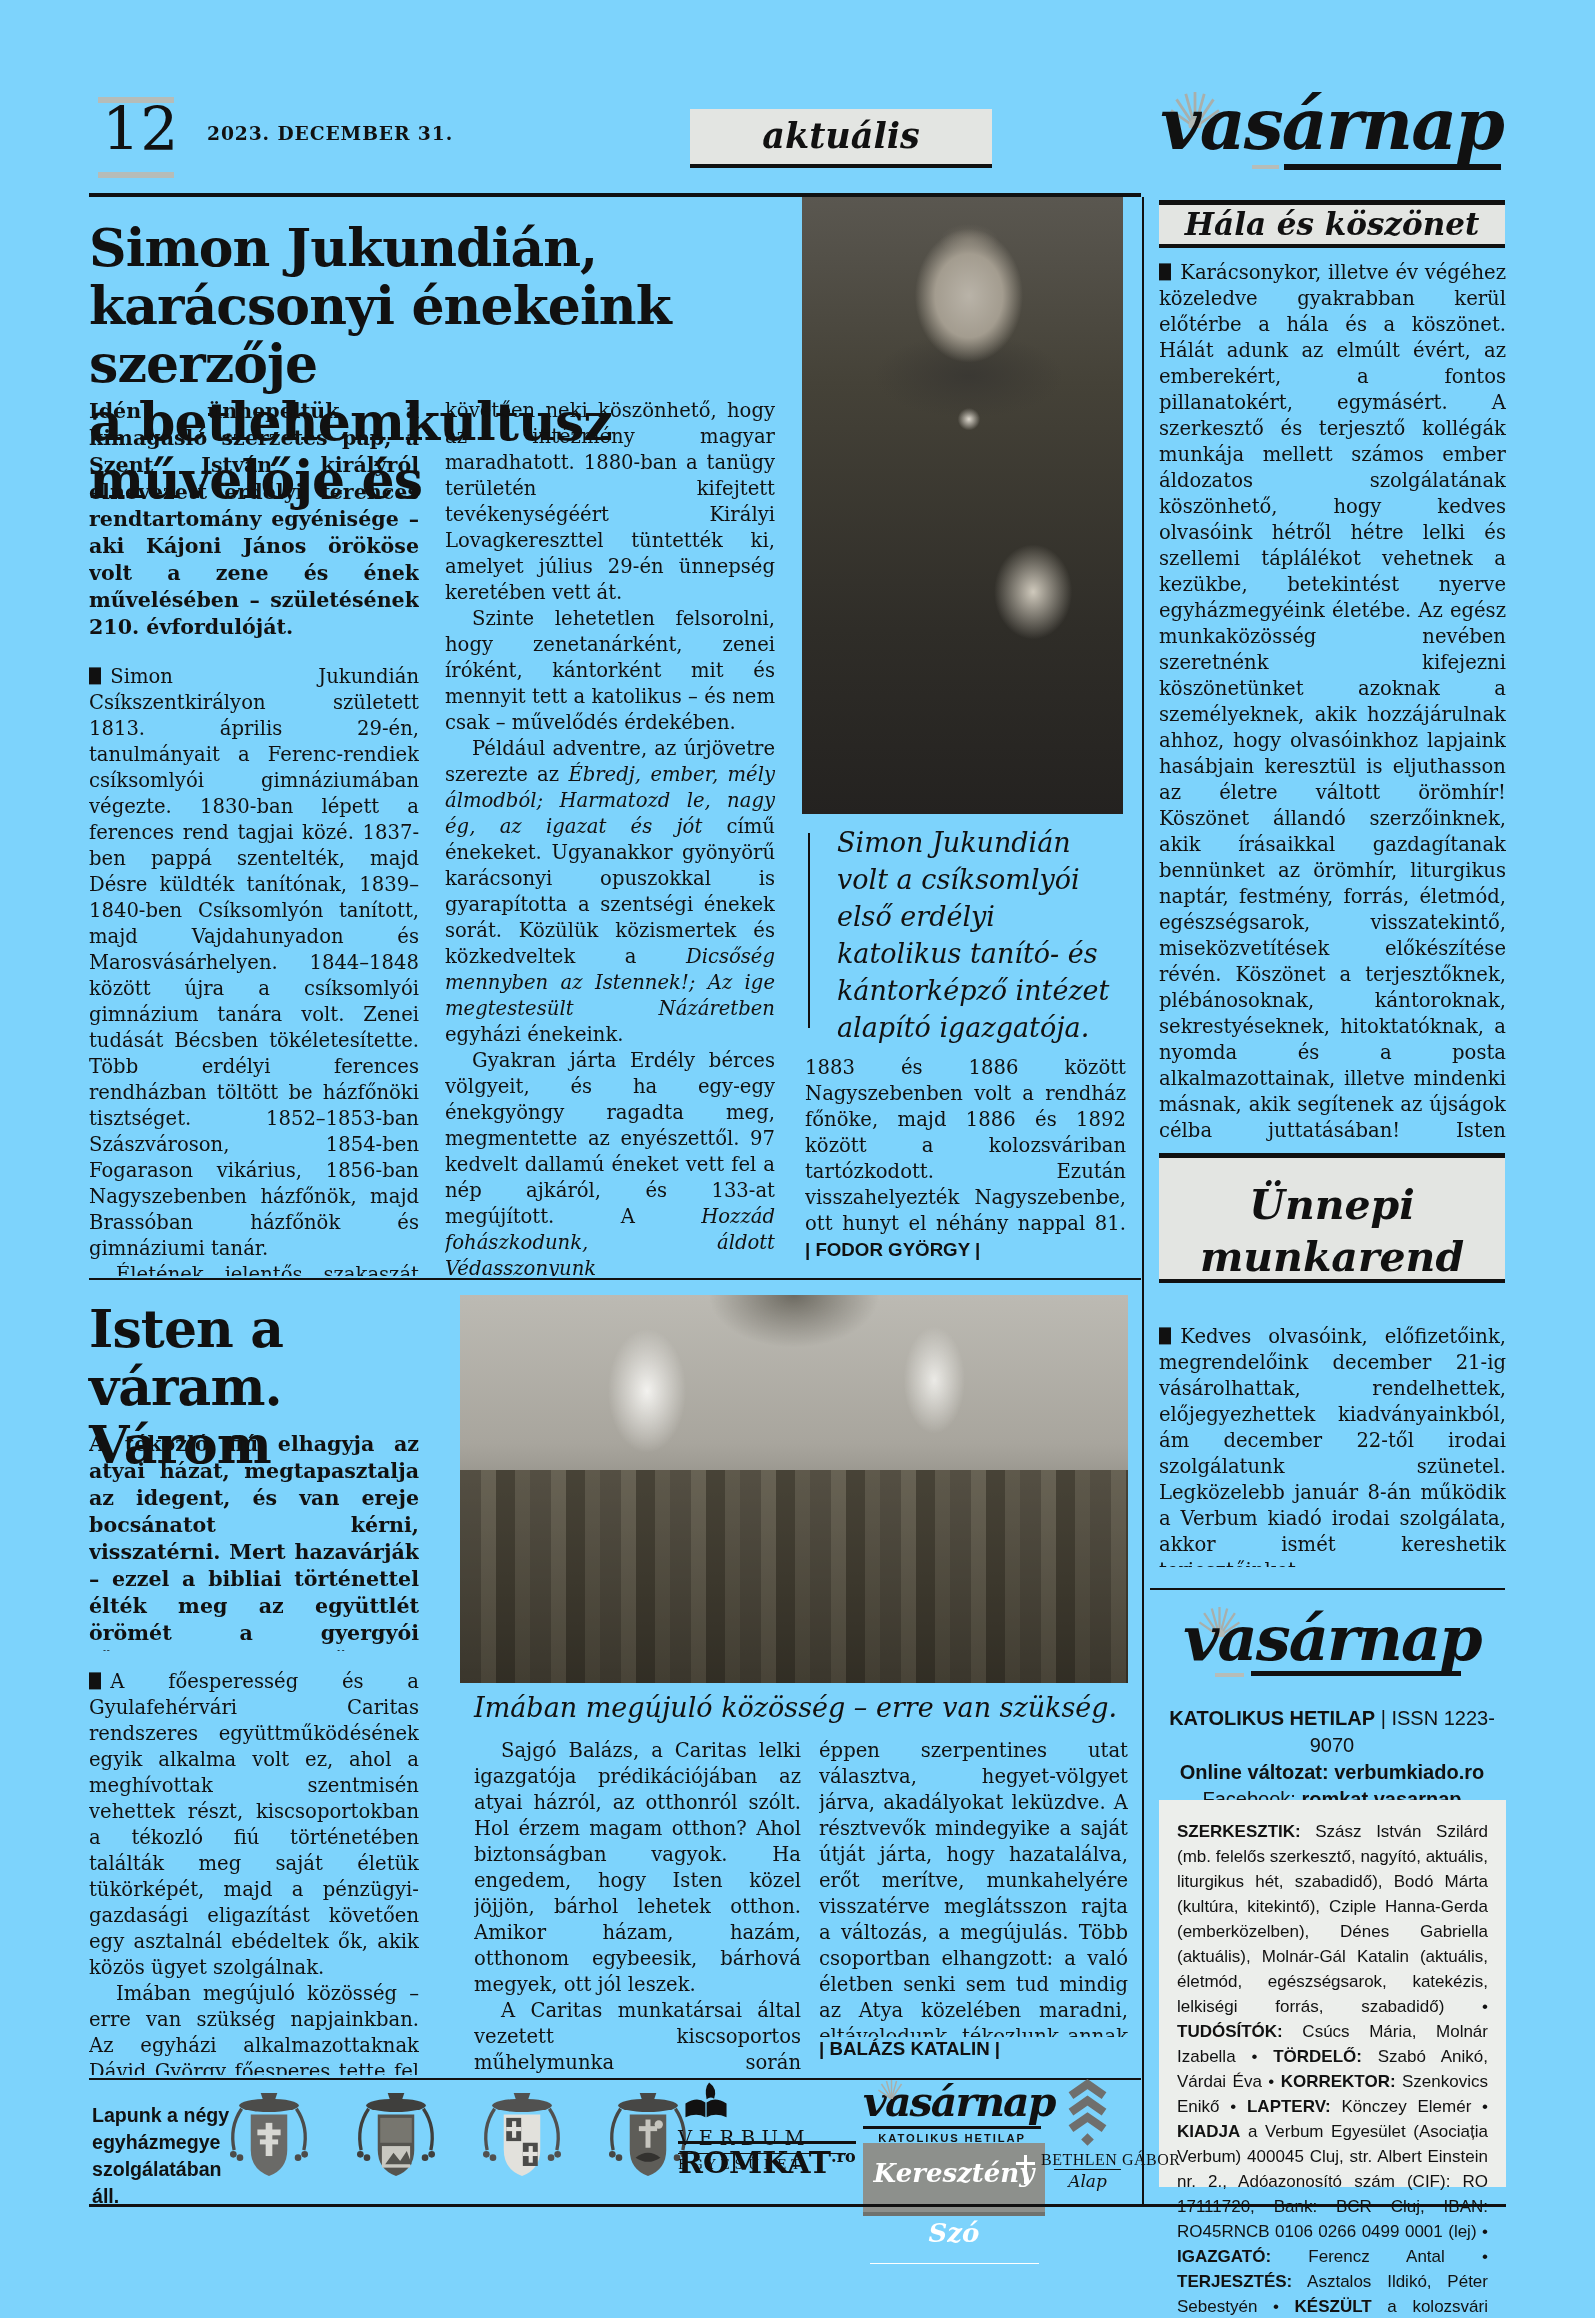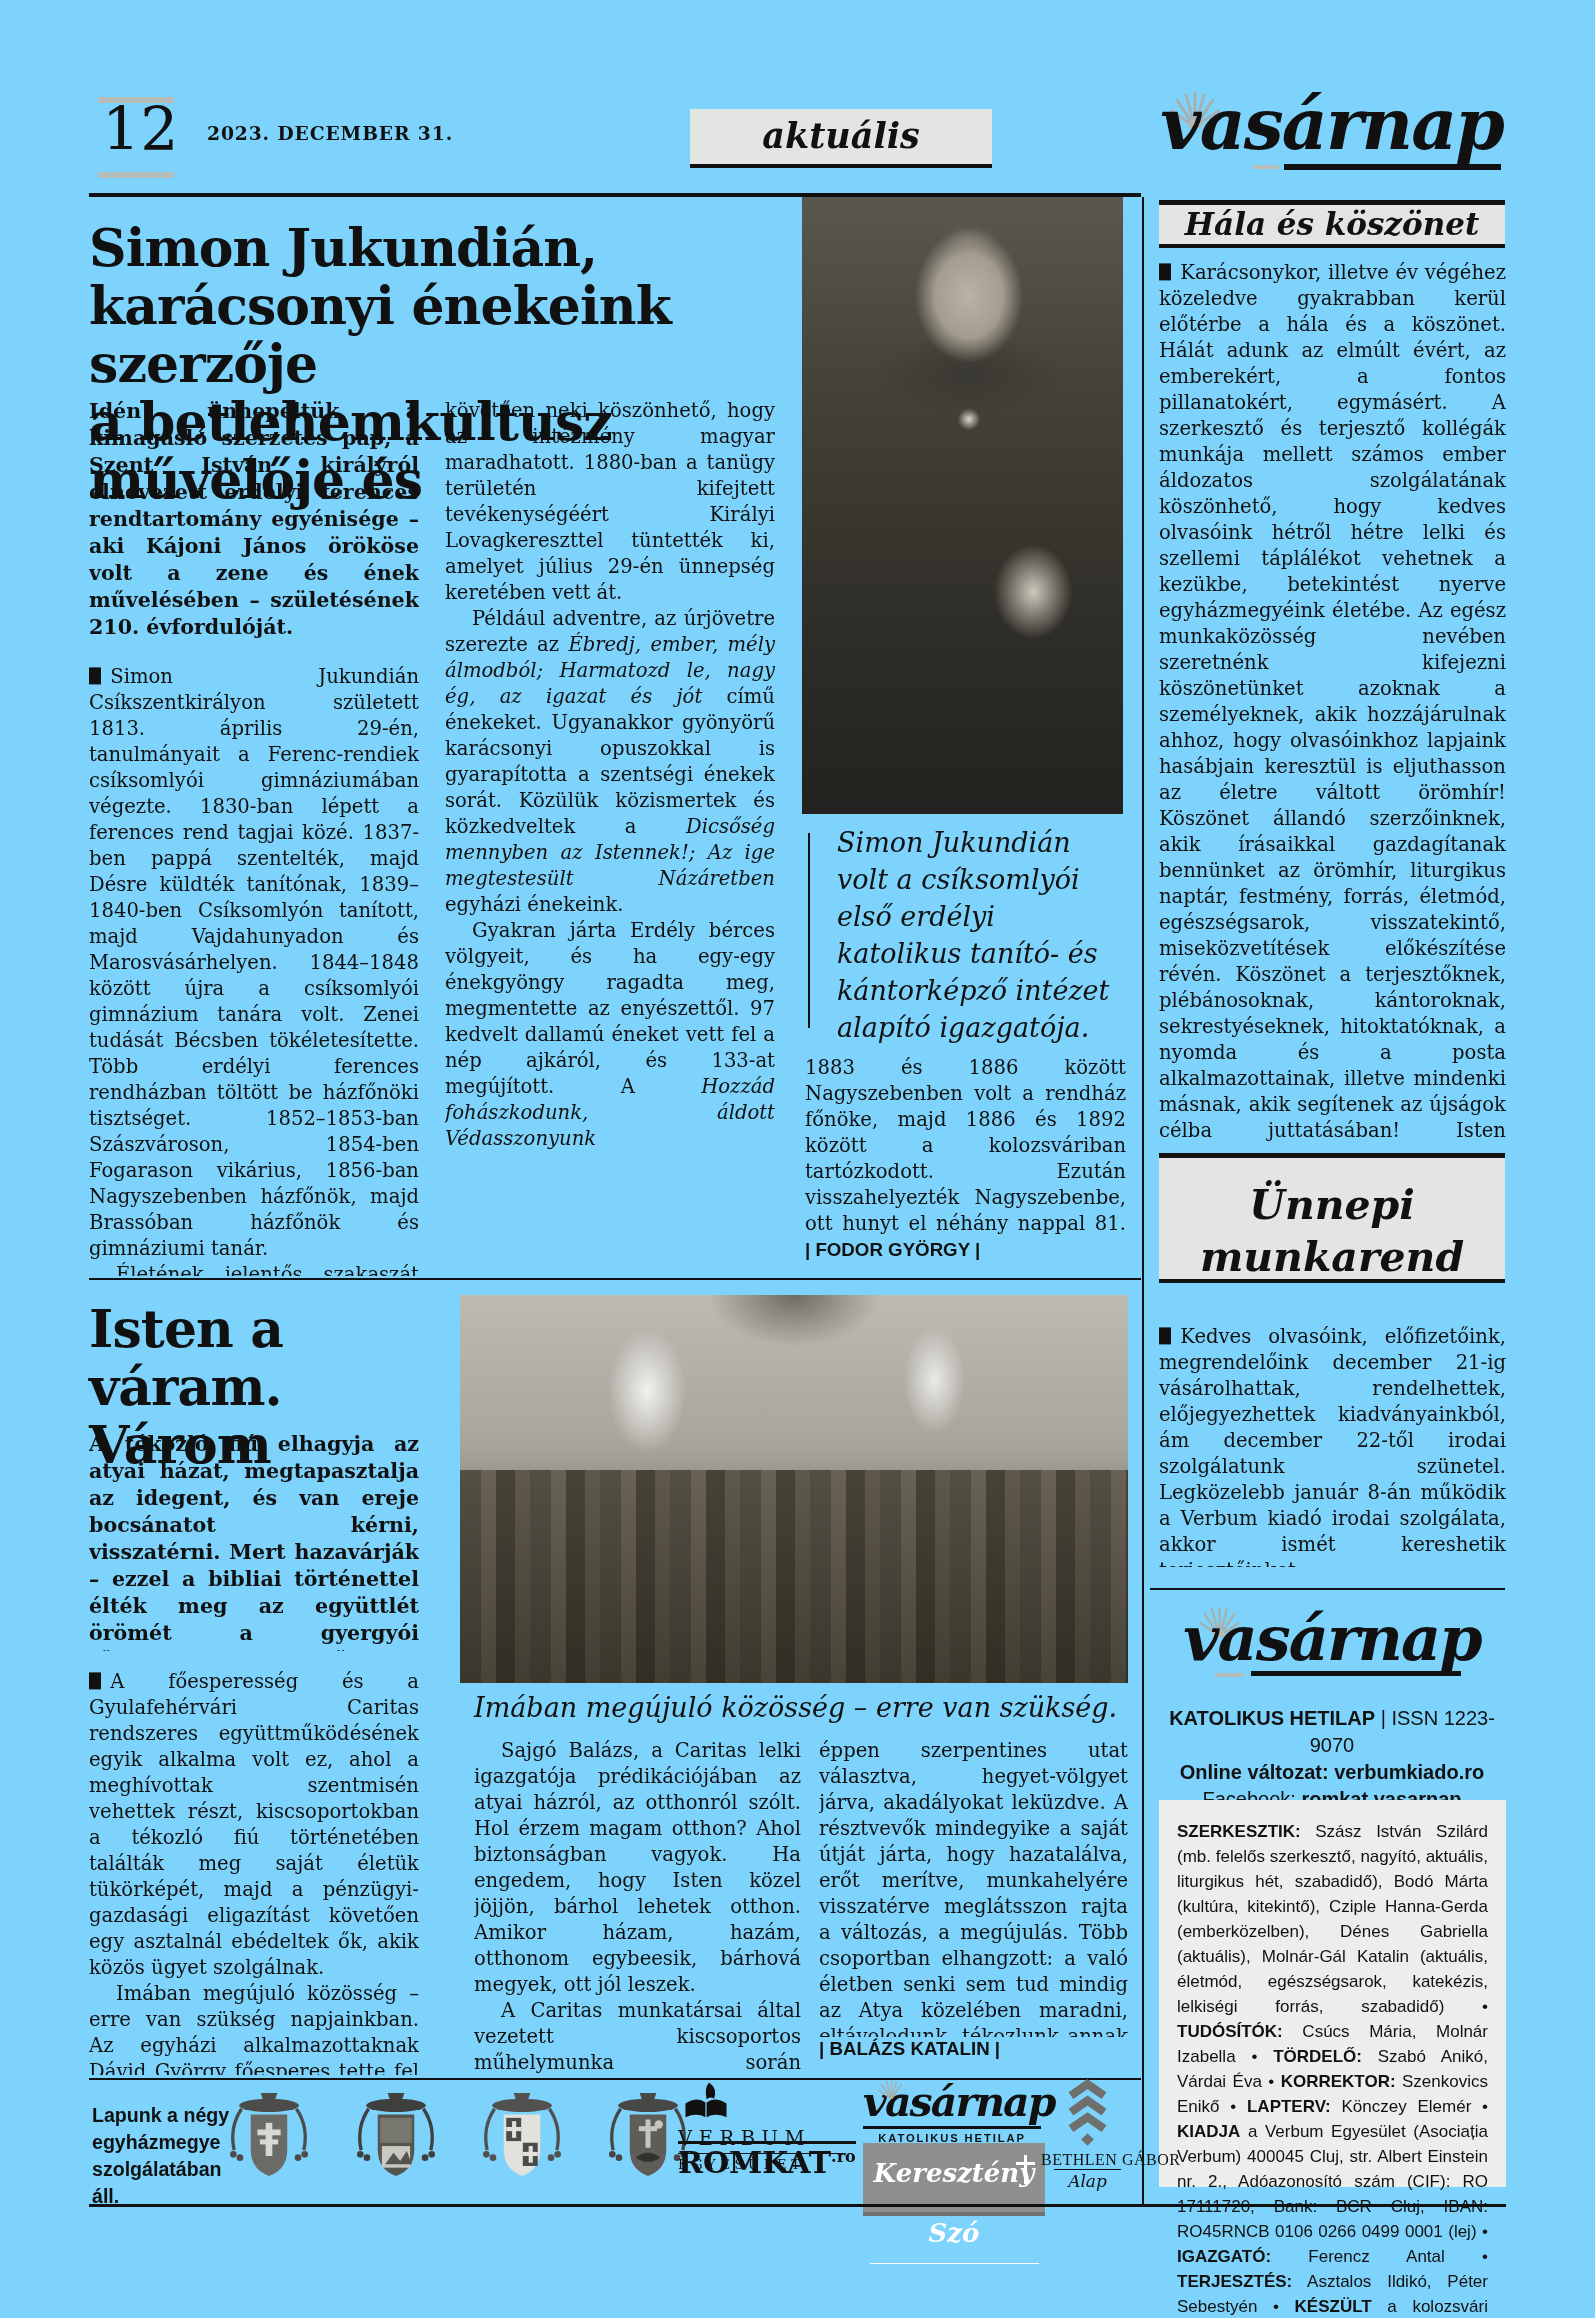--- a/index.html
+++ b/index.html
@@ -81,20 +81,21 @@
 
   <div class="abs body-text" style="left:89px;top:398px;width:330px;height:878px;">
     <p class="lead" style="margin-bottom:23.4px;">Idén ünnepeltük a kimagasló szerzetes pap, a Szent István királyról elnevezett erdélyi ferences rendtartomány egyénisége – aki Kájoni János örököse volt a zene és ének művelésében – születésének 210. évfordulóját.</p>
     <p class="noind"><span class="sq"></span><span>Simon Jukundián Csíkszentkirályon született 1813. április 29-én, tanulmányait a Ferenc-rendiek csíksomlyói gimnáziumában végezte. 1830-ban lépett a ferences rend tagjai közé. 1837-ben pappá szentelték, majd Désre küldték tanítónak, 1839–1840-ben Csíksomlyón tanított, majd Vajdahunyadon és Marosvásárhelyen. 1844–1848 között újra a csíksomlyói gimnázium tanára volt. Zenei tudását Bécsben tökéletesítette. Több erdélyi ferences rendházban töltött be házfőnöki tisztséget. 1852–1853-ban Szászvároson, 1854-ben Fogarason vikárius, 1856-ban Nagyszebenben házfőnök, majd Brassóban házfőnök és gimnáziumi tanár.</span></p>
     <p class="ind">Életének jelentős szakaszát Csíksomlyón töltötte. Kilenc évig volt a csíksomlyói ferences rendház főnöke. Az Erdélyi Ferences Rendtartomány életében is jelentős szerepet töltött be, 1892-ig viselt valamilyen tisztséget a rendtartomány tanácsában, háromszor választották tartományfőnökké 1875 és 1883 között.</p>
 
   </div>
 
   <div class="abs body-text" style="left:445px;top:398px;width:330px;height:878px;">
     <p class="noind">követően neki köszönhető, hogy az intézmény magyar maradhatott. 1880-ban a tanügy területén kifejtett tevékenységéért Királyi Lovagkereszttel tüntették ki, amelyet július 29-én ünnepség keretében vett át.</p>
+    <p class="ind">Szinte lehetetlen felsorolni, hogy zenetanárként, zenei íróként, kántorként mit és mennyit tett a katolikus – és nem csak – művelődés érdekében.</p>
     <p class="ind"><span>Például adventre, az úrjövetre szerezte az </span><span class="it">Ébredj, ember, mély álmodból; Harmatozd le, nagy ég, az igazat és jót</span><span> című énekeket. Ugyanakkor gyönyörű karácsonyi opuszokkal is gyarapította a szentségi énekek sorát. Közülük közismertek és közkedveltek a </span><span class="it">Dicsőség mennyben az Istennek!; Az ige megtestesült Názáretben</span><span> egyházi énekeink.</span></p>
     <p class="ind"><span>Gyakran járta Erdély bérces völgyeit, és ha egy-egy énekgyöngy ragadta meg, megmentette az enyészettől. 97 kedvelt dallamú éneket vett fel a nép ajkáról, és 133-at megújított. A </span><span class="it">Hozzád fohászkodunk, áldott Védasszonyunk</span></p>
 
   </div>
 
   <div class="abs photo1" style="left:802px;top:197px;width:321px;height:617px;"></div>
 
   <div class="abs rule" style="left:808px;top:833px;width:2.3px;height:195px;"></div>
   <div class="abs cap1" style="left:837px;top:824px;width:286px;">Simon Jukundián volt a csíksomlyói első erdélyi katolikus tanító- és kántorképző intézet alapító igazgatója.</div>
 

